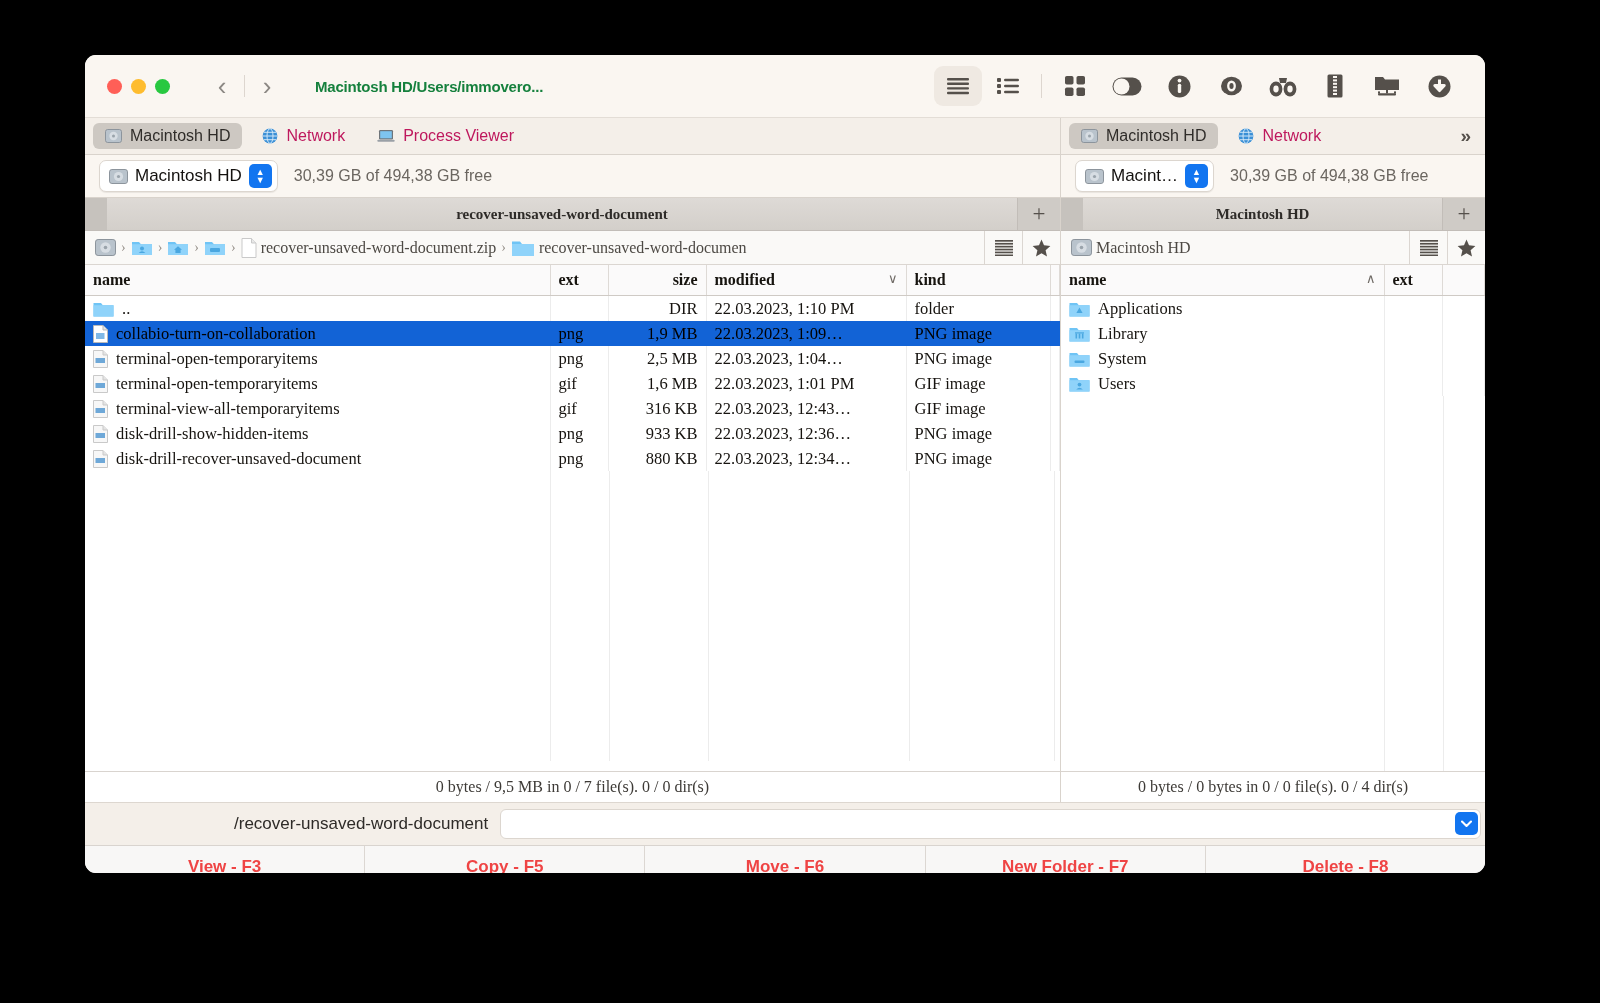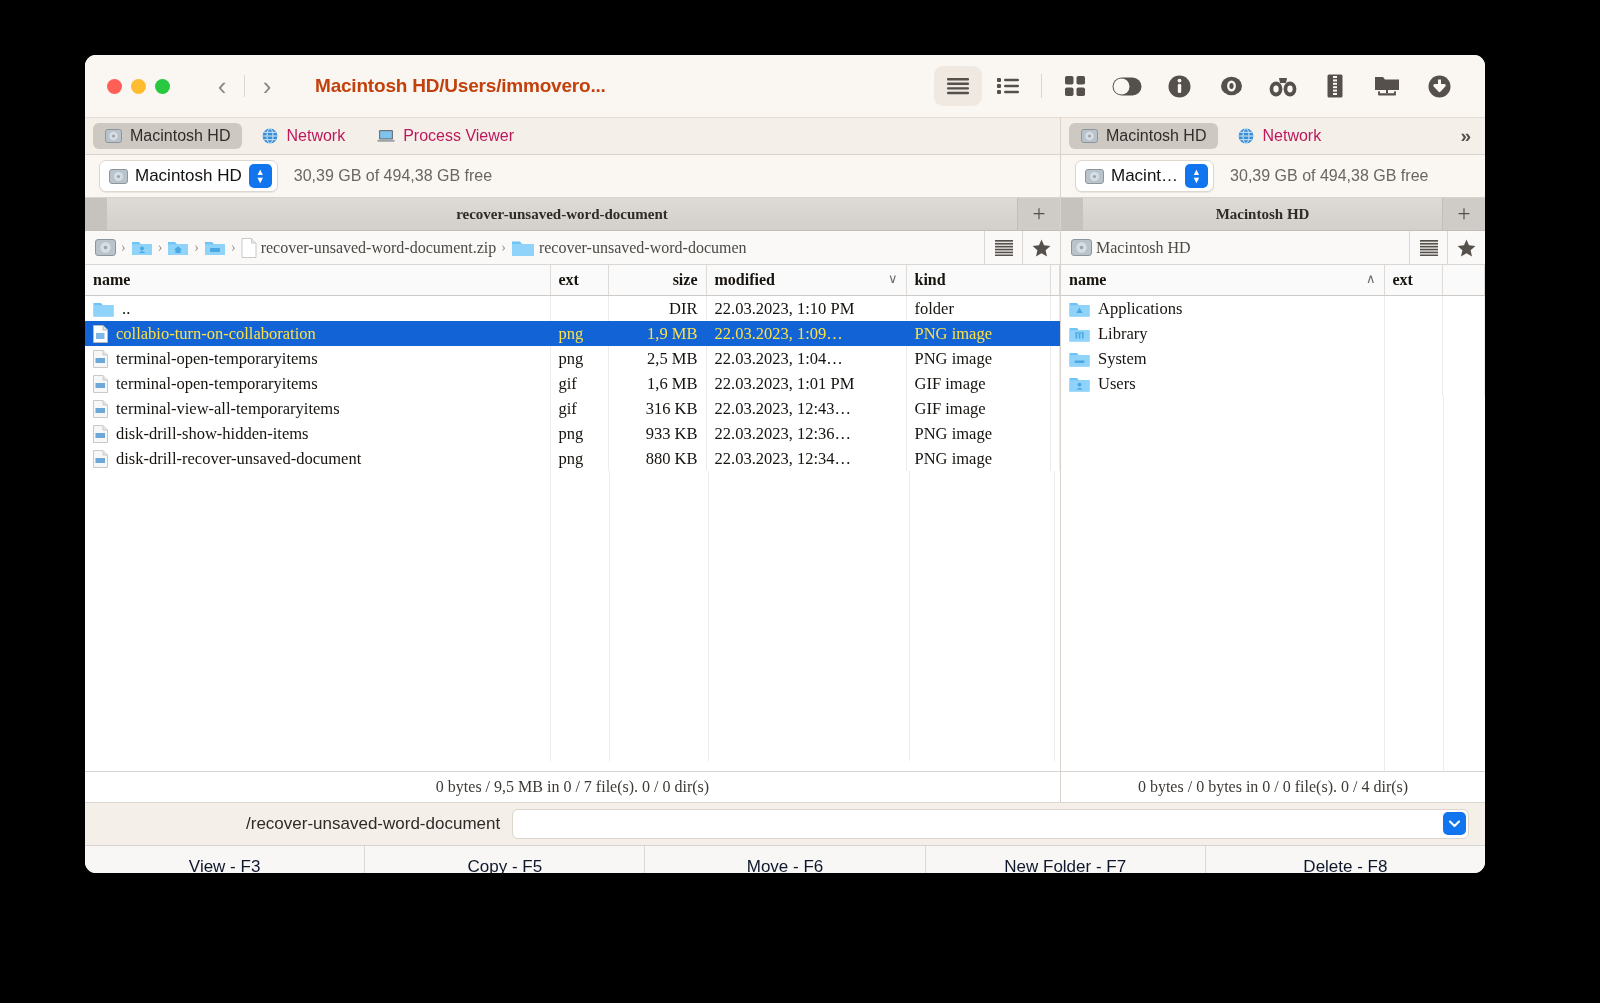--- a/index.html
+++ b/index.html
@@ -27,21 +27,21 @@
   .dot.yellow{background:#febc2e;}
   .dot.green{background:#28c840;}
   .navbtns{display:flex;align-items:center;margin-left:30px;gap:0;}
   .navbtn{
     width:44px;height:34px;display:flex;align-items:center;justify-content:center;
     color:#8c8884;font-size:26px;font-weight:300;line-height:1;
     font-family:"Liberation Sans",sans-serif;
   }
   .navsep{width:1px;height:22px;background:#ddd6cf;}
   .wintitle{
-    font-size:19px;font-weight:700;color:#c2410c;margin-left:26px;
+    font-size:15px;font-weight:700;color:#15803d;margin-left:26px;
     letter-spacing:-.2px;white-space:nowrap;
   }
   .tools{position:absolute;right:20px;top:0;height:62px;display:flex;align-items:center;gap:0;}
   .tool{
     width:52px;height:42px;display:flex;align-items:center;justify-content:center;
     color:#55504b;
   }
   .tool.active{background:#efe9e2;border-radius:9px;width:48px;height:40px;}
   .toolsep{width:1px;height:24px;background:#ddd6cf;margin:0 7px;}
 
@@ -118,51 +118,51 @@
   }
   .colhdr th.n{text-align:left;margin-top:25px;}
   .colhdr th.r{text-align:right;}
   .colhdr th .sortarrow{position:absolute;right:8px;top:6px;color:#6f6a65;font-size:13px;font-weight:400;}
   .listbody{flex:1;overflow:hidden;position:relative;background:#fff;}
   .flist td{
     height:25px;font-size:16.5px;color:#16130f;padding:0 8px;white-space:nowrap;
     overflow:hidden;border-right:1px solid #ececec;
   }
   .flist td.r{text-align:right;}
-  .flist tr.sel td{background:#1263d6;color:#fde047;border-right-color:#1263d6;}
+  .flist tr.sel td{background:#1263d6;color:#000000;border-right-color:#1263d6;}
   .namecell{display:flex;align-items:center;gap:8px;}
   .vfill{flex:1;background:#fff;display:flex;}
   .vfill .colline{border-right:1px solid #ececec;}
 
   .statusbar{
     height:30px;border-top:1px solid #d9d4cf;background:#fff;
     display:flex;align-items:center;justify-content:center;
     font-size:16px;color:#3d3a36;
   }
 
   
   .cmdbar{
     height:42px;background:#f4efe9;border-top:1px solid #ddd7d0;
-    display:flex;align-items:center;padding:0 16px;gap:12px;
+    display:flex;align-items:center;padding:0 4px;gap:12px;
   }
   .cmdpath{font-size:17px;color:#2e2b28;margin-left:145px;white-space:nowrap;}
   .cmdinput{
     flex:1;height:28px;background:#fff;border:1px solid #dcd6cf;border-radius:6px;
     position:relative;
   }
   .cmddrop{
     position:absolute;right:2px;top:2px;width:23px;height:23px;border-radius:5px;background:#1275f0;
     display:flex;align-items:center;justify-content:center;color:#fff;font-size:12px;
   }
 
   
   .fnbar{height:42px;display:flex;background:#f8f7f6;border-top:1px solid #d9d4cf;}
   .fnbtn{
     flex:1;display:flex;align-items:center;justify-content:center;
-    font-size:17px;color:#0f172a;border-right:1px solid #dcd7d2;
+    font-size:17px;color:#ef4444;border-right:1px solid #dcd7d2;font-weight:bold;
   }
   .fnbtn:last-child{border-right:none;}
 
   svg{display:block;}
 </style>
 </head>
 <body>
 
 <div class="window">
 

